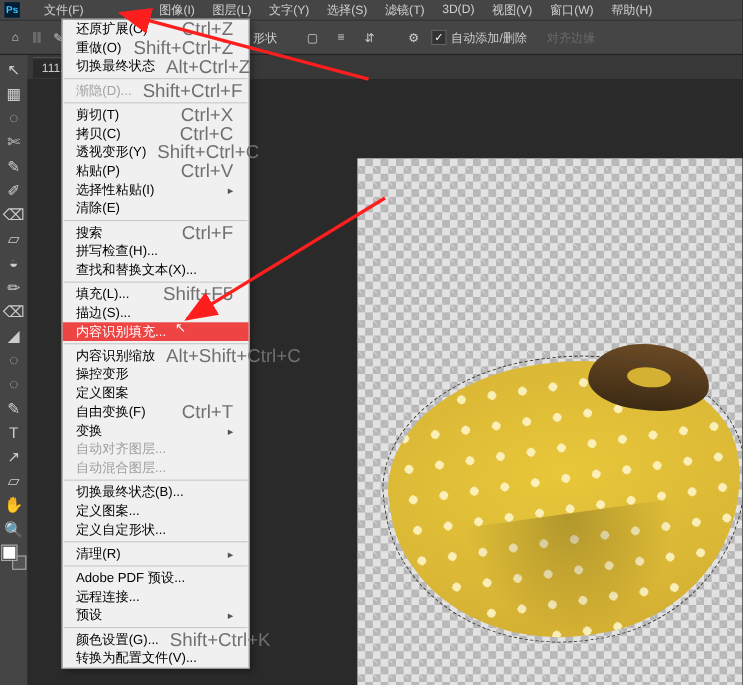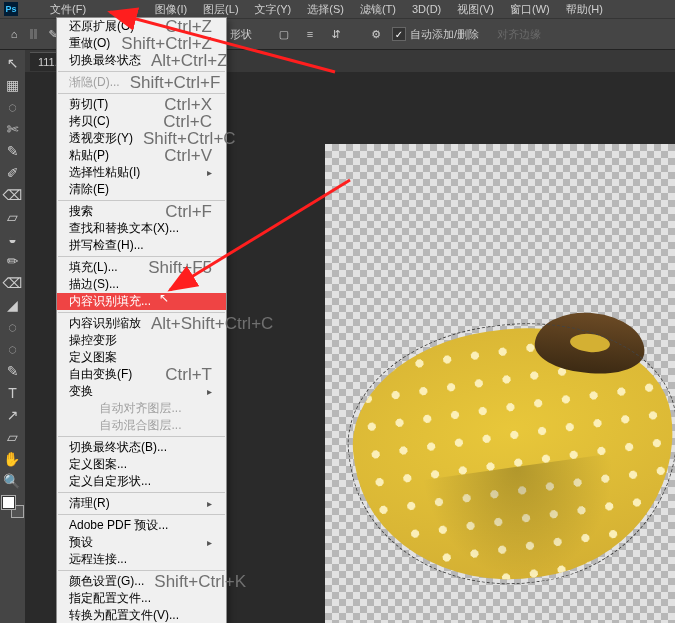--- a/index.html
+++ b/index.html
@@ -1,18 +1,18 @@
 <!DOCTYPE html>
 <html><head>
 <meta charset="utf-8">
 <style>
 * { margin: 0; padding: 0; box-sizing: border-box; font-family: "Microsoft YaHei", sans-serif; }
 body { background: #2a2a2a; width: 675px; height: 623px; overflow: hidden; position: relative; }
 
-.menubar { background: #454545; height: 18px; display: flex; align-items: center; padding-left: 42px; font-size: 11px; color: #d0d0d0; }
+.menubar { background: #454545; height: 18px; display: flex; align-items: center; padding-left: 32px; font-size: 11px; color: #d0d0d0; }
 .menubar .app-icon { position: absolute; left: 4px; top: 2px; width: 14px; height: 14px; background: #001d36; display: flex; align-items: center; justify-content: center; color: #3cc5ff; font-size: 9px; font-weight: bold; }
 .menubar .menu { padding: 2px 8px; cursor: pointer; }
 .menubar .menu.open { background: #ef4444; color: #fff; margin-top: 42px; }
 
 .optbar { background: #454545; height: 32px; border-top: 1px solid #353535; border-bottom: 1px solid #222; display: flex; align-items: center; padding-left: 4px; gap: 6px; font-size: 11px; color: #ccc; }
 .optbar .ico { width: 20px; height: 20px; display: flex; align-items: center; justify-content: center; color: #ccc; }
 .optbar .grv { display: flex; gap: 1px; }
 .optbar .grv span { width: 3px; height: 10px; background: #6a6a6a; }
 .optbar .cbx { width: 14px; height: 14px; background: #333; border: 1px solid #666; display: inline-flex; align-items: center; justify-content: center; color: #fff; font-size: 10px; }
 .optbar .auto { display: flex; align-items: center; gap: 4px; }
@@ -43,21 +43,21 @@
 .shirt { position: absolute; inset: 0; background: radial-gradient(ellipse 150% 100% at 50% 40%, #e8c73a 0%, #d4b033 60%, #c09c2a 100%); border-radius: 48% 52% 48% 52% / 42% 44% 58% 56%; transform: rotate(-8deg); overflow: hidden; }
 .shirt .dots { position: absolute; inset: -20px; background-image: radial-gradient(circle 4px, #fdf2bf 95%, transparent 100%); background-size: 28px 28px; background-position: 0 0; opacity: .95; }
 .collar { position: absolute; right: 30px; top: -16px; width: 110px; height: 60px; background: linear-gradient(#6b4a25, #3c2a13); border-radius: 50% 50% 48% 48% / 60% 60% 42% 42%; transform: rotate(5deg); }
 .collar:before { content: ""; position: absolute; left: 50%; top: 50%; width: 40px; height: 18px; background: #d4b033; border-radius: 50%; transform: translate(-50%,-50%); }
 .shadow-fold { position: absolute; left: 20%; top: 55%; width: 60%; height: 45%; background: radial-gradient(ellipse at 50% 0%, rgba(0,0,0,.22) 0%, transparent 70%); }
 .marquee { position: absolute; inset: -5px; border: 1px dashed #444; border-radius: 48% 52% 48% 52% / 42% 44% 58% 56%; transform: rotate(-8deg); }
 
 .dropdown { position: absolute; left: 56px; top: 17px; width: 171px; background: #f0f0f0; border: 1px solid #8d8d8d; font-size: 12px; color: #000; box-shadow: 3px 3px 6px rgba(0,0,0,.3); z-index: 100; }
 .dropdown .row { display: flex; justify-content: space-between; align-items: center; padding: 2px 14px 2px 12px; height: 17px; white-space: nowrap; cursor: pointer; }
 .dropdown .row.sub::after { content: "▸"; font-size: 10px; color: #555; }
-.dropdown .row.dim { color: #a0a0a0; text-align: center; }
+.dropdown .row.dim { color: #a0a0a0; }
 .dropdown .row.sel { background: #ef4444; color: #fff; }
 .dropdown .sep { height: 1px; background: #c8c8c8; margin: 2px 1px; }
 .dropdown .row .lbl { flex: 1; }
 .dropdown .row .sc { color: #707070; font-size: 17px; margin-left: 10px; }
 
 .arrows { position: absolute; inset: 0; pointer-events: none; z-index: 200; }
 
 </style>
 </head>
 <body>
@@ -187,24 +187,24 @@
     </div>
     <div class="row">
       <span class="lbl">清除(E)</span>
     </div>
     <div class="sep"></div>
     <div class="row">
       <span class="lbl">搜索</span>
       <span class="sc">Ctrl+F</span>
     </div>
     <div class="row">
+      <span class="lbl">拼写检查(H)...</span>
+    </div>
+    <div class="row">
       <span class="lbl">查找和替换文本(X)...</span>
-    </div>
-    <div class="row">
-      <span class="lbl">拼写检查(H)...</span>
     </div>
     <div class="sep"></div>
     <div class="row">
       <span class="lbl">填充(L)...</span>
       <span class="sc">Shift+F5</span>
     </div>
     <div class="row">
       <span class="lbl">描边(S)...</span>
     </div>
     <div class="row sel">
@@ -245,33 +245,30 @@
       <span class="lbl">定义自定形状...</span>
     </div>
     <div class="sep"></div>
     <div class="row sub">
       <span class="lbl">清理(R)</span>
     </div>
     <div class="sep"></div>
     <div class="row">
       <span class="lbl">Adobe PDF 预设...</span>
     </div>
+    <div class="row">
+      <span class="lbl">远程连接...</span>
+    </div>
     <div class="row sub">
       <span class="lbl">预设</span>
-    </div>
-    <div class="row">
-      <span class="lbl">远程连接...</span>
     </div>
     <div class="sep"></div>
     <div class="row">
       <span class="lbl">颜色设置(G)...</span>
       <span class="sc">Shift+Ctrl+K</span>
-    </div>
-    <div class="row">
-      <span class="lbl">指定配置文件...</span>
     </div>
     <div class="row">
       <span class="lbl">转换为配置文件(V)...</span>
     </div>
   </div>
 
 <svg class="arrows" width="675" height="623">
   <defs>
     <marker id="ah" markerWidth="10" markerHeight="8" refX="9" refY="4" orient="auto">
       <polygon points="0 0, 10 4, 0 8" fill="#ff1e1e"></polygon>

